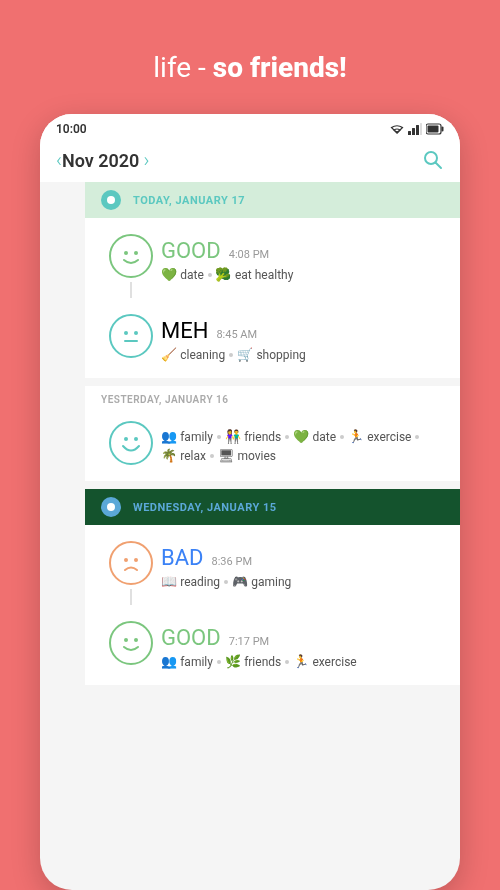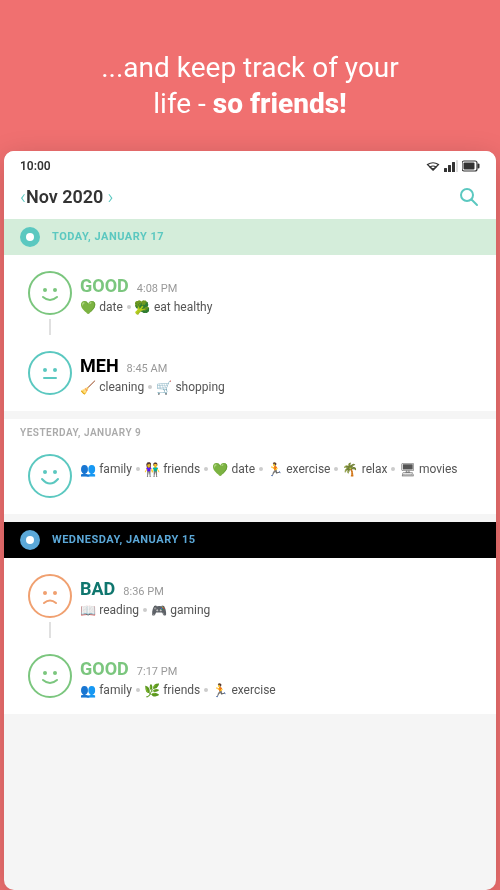--- a/index.html
+++ b/index.html
@@ -28,23 +28,23 @@
       font-size: 28px;
       font-weight: 400;
     }
 
     .header-text .bold {
       font-size: 28px;
       font-weight: 800;
     }
 
     .phone-frame {
-      width: 492px;
+      width: 420px;
       background: #f5f5f5;
-      border-radius: 10px;
+      border-radius: 32px;
       overflow: hidden;
       box-shadow: 0 8px 30px rgba(0,0,0,0.2);
       flex: 1;
     }
 
     .status-bar {
       background: white;
       padding: 8px 16px 4px;
       display: flex;
       justify-content: space-between;
@@ -80,39 +80,40 @@
 
     .nav-title {
       font-size: 18px;
       font-weight: 600;
       color: #333;
     }
 
     .scroll-area {
       overflow-y: auto;
       height: calc(100% - 72px);
+      margin-left: 45px;
     }
 
     .day-section {
       margin-bottom: 8px;
     }
 
     .day-header {
       display: flex;
       align-items: center;
       padding: 8px 16px;
       background: #D4EDDA;
     }
 
     .day-header.today {
       background: #D4EDDA;
     }
 
     .day-header.wednesday {
-      background: #000000;
+      background: #14532d;
     }
 
     .day-dot {
       width: 20px;
       height: 20px;
       border-radius: 50%;
       background: #5BC8C0;
       display: flex;
       align-items: center;
       justify-content: center;
@@ -175,29 +176,29 @@
       flex: 1;
     }
 
     .entry-mood-row {
       display: flex;
       align-items: baseline;
       gap: 8px;
     }
 
     .entry-mood {
-      font-size: 18px;
-      font-weight: 700;
+      font-size: 22px;
+      font-weight: 400;
       text-align: center;
     }
 
     .mood-good { color: #7BC67E; }
     .mood-meh { color: #000000; }
     .mood-rad { color: #5BC8C0; }
-    .mood-bad { color: #0f766e; }
+    .mood-bad { color: #3b82f6; }
 
     .entry-time {
       font-size: 11px;
       color: #999;
     }
 
     .entry-tags {
       display: flex;
       flex-wrap: wrap;
       gap: 4px;
@@ -235,21 +236,20 @@
       display: flex;
       flex-direction: column;
       align-items: center;
       position: relative;
     }
   </style>
 </head>
 <body>
 
 <div class="header-text">
-  <div class="normal">...and keep track of your</div>
   <div>
     <span class="normal">life - </span><span class="bold">so friends!</span>
   </div>
 </div>
 
 <div class="phone-frame">
 
   <div class="status-bar">
     <span class="status-time">10:00</span>
     <div class="status-icons">
@@ -338,21 +338,21 @@
               <span class="tag-dot"></span>
               <span class="tag"><span class="tag-icon">🛒</span> shopping</span>
             </div>
           </div>
         </div>
       </div>
     </div>
 
     <div class="day-section">
       <div style="background: white; padding: 8px 16px;">
-        <div style="font-size:10px; font-weight:600; color:#aaa; letter-spacing:0.5px; margin-bottom:8px;">YESTERDAY, JANUARY 9</div>
+        <div style="font-size:10px; font-weight:600; color:#aaa; letter-spacing:0.5px; margin-bottom:8px;">YESTERDAY, JANUARY 16</div>
 
         <div class="entry-with-line">
           <div class="icon-col">
             <div class="smiley smiley-rad">
               <svg width="32" height="32" viewBox="0 0 32 32">
                 <circle cx="11" cy="12" r="2" fill="#5BC8C0"></circle>
                 <circle cx="21" cy="12" r="2" fill="#5BC8C0"></circle>
                 <path d="M8 19 Q16 28 24 19" fill="none" stroke="#5BC8C0" stroke-width="2" stroke-linecap="round"></path>
               </svg>
             </div>

